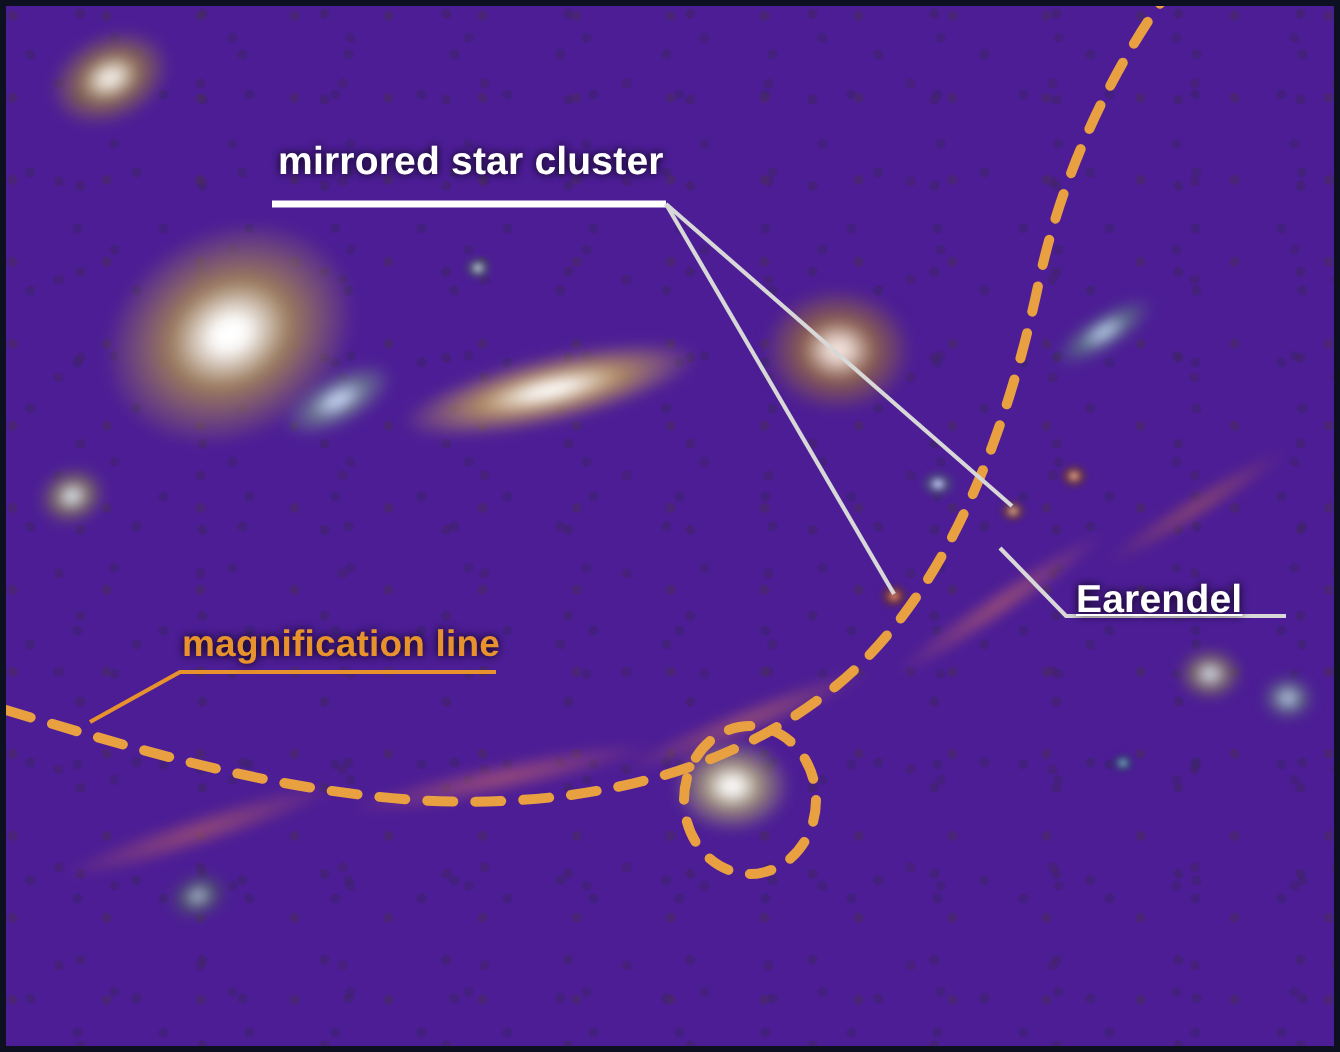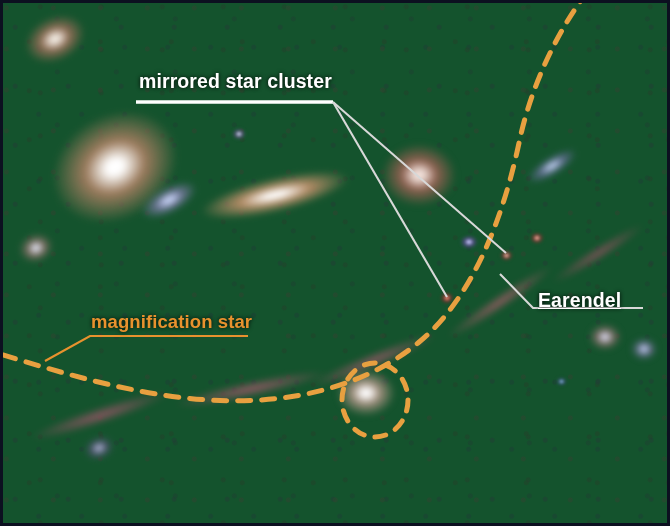--- a/index.html
+++ b/index.html
@@ -11,21 +11,21 @@
   #stage{
     position:relative;width:670px;height:526px;background:#05060b;
   }
   
   #frame{
     position:absolute;left:0;top:0;width:670px;height:526px;
     box-sizing:border-box;border:3px solid #0c1020;background:#000;
   }
   #sky{
     position:absolute;left:3px;top:3px;width:664px;height:520px;
-    overflow:hidden;background:#14532d;
+    overflow:hidden;background:#4c1d95;
   }
   
   .bgwash{position:absolute;inset:0;}
   .noise{
     position:absolute;inset:0;opacity:.55;
     background-image:
       radial-gradient(circle at 7% 12%, rgba(70,58,52,.55) 0 2px, transparent 3px),
       radial-gradient(circle at 23% 41%, rgba(46,44,60,.5) 0 2px, transparent 3px),
       radial-gradient(circle at 61% 9%,  rgba(52,46,44,.45) 0 2px, transparent 3px),
       radial-gradient(circle at 83% 66%, rgba(40,44,62,.45) 0 2px, transparent 3px),
@@ -90,16 +90,16 @@
           <polyline points="330,99 444,294" fill="none" stroke="#d8d8d8" stroke-width="2.1" stroke-linejoin="miter"></polyline>
           <polyline points="330,99 503,250" fill="none" stroke="#d8d8d8" stroke-width="2.1" stroke-linejoin="miter"></polyline>
           <polyline points="497,271 530,305 640,305" fill="none" stroke="#d8d8d8" stroke-width="2.1" stroke-linejoin="miter"></polyline>
           <polyline points="245,333 87,333 42,358" fill="none" stroke="#e8922e" stroke-width="2.1" stroke-linejoin="miter"></polyline>
         </g>
     </svg>
 
     <div id="labels">
         <div class="lbl" style="left: 136px; top: 67px; color: rgb(255, 255, 255);">mirrored star cluster</div>
         <div class="lbl" style="left: 535px; top: 286px; color: rgb(255, 255, 255); text-decoration: underline;">Earendel</div>
-        <div class="lbl orange" style="left: 88px; top: 308px; color: rgb(232, 146, 46);">magnification star</div>
+        <div class="lbl orange" style="left: 88px; top: 308px; color: rgb(232, 146, 46);">magnification line</div>
       </div>
   </div>
 </div>
 
 </body></html>

